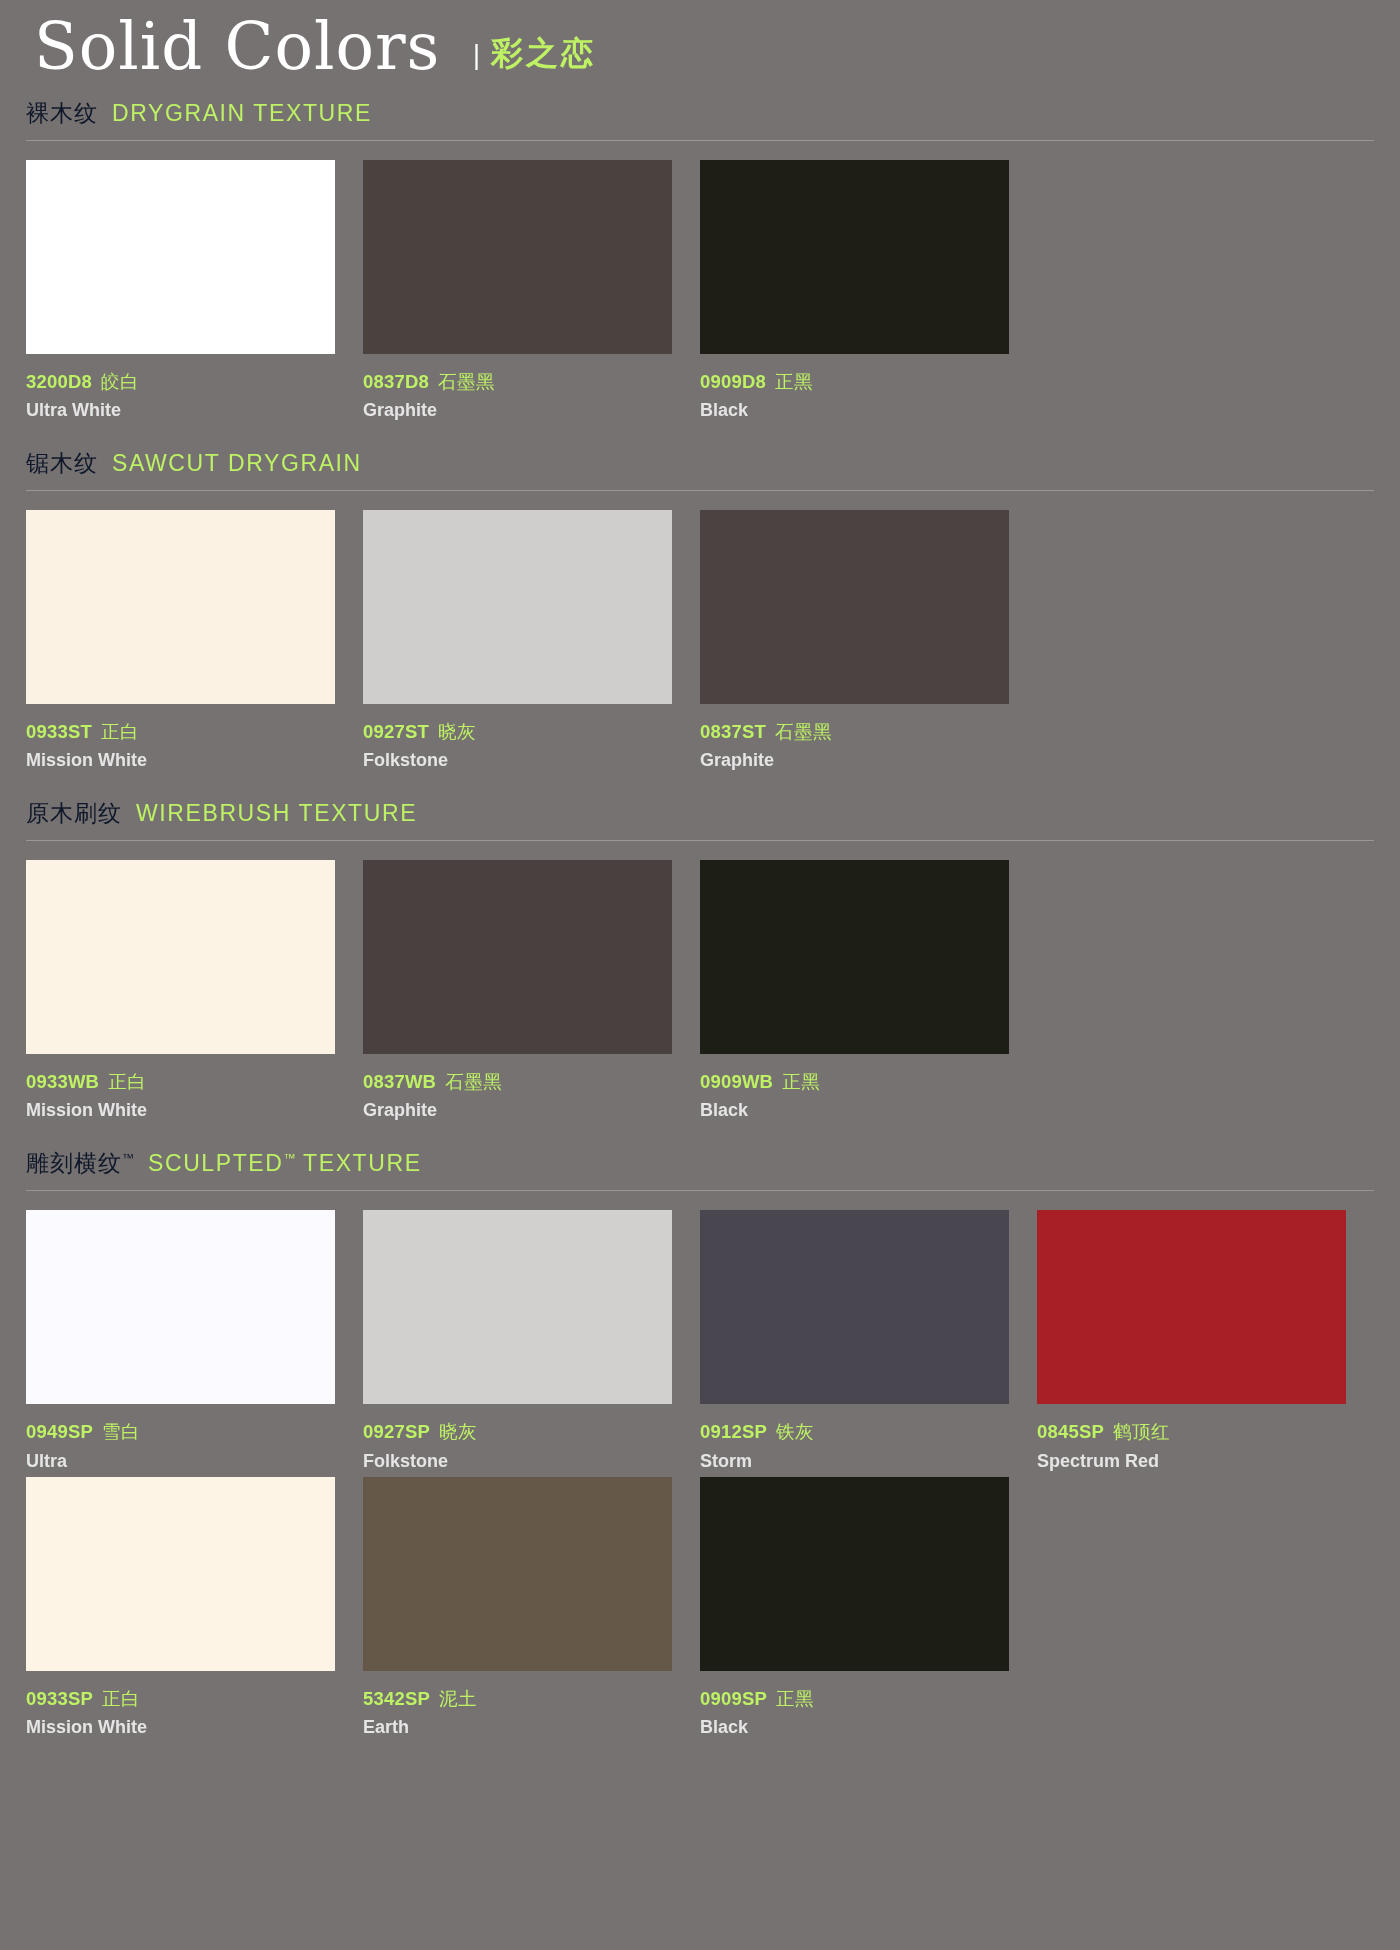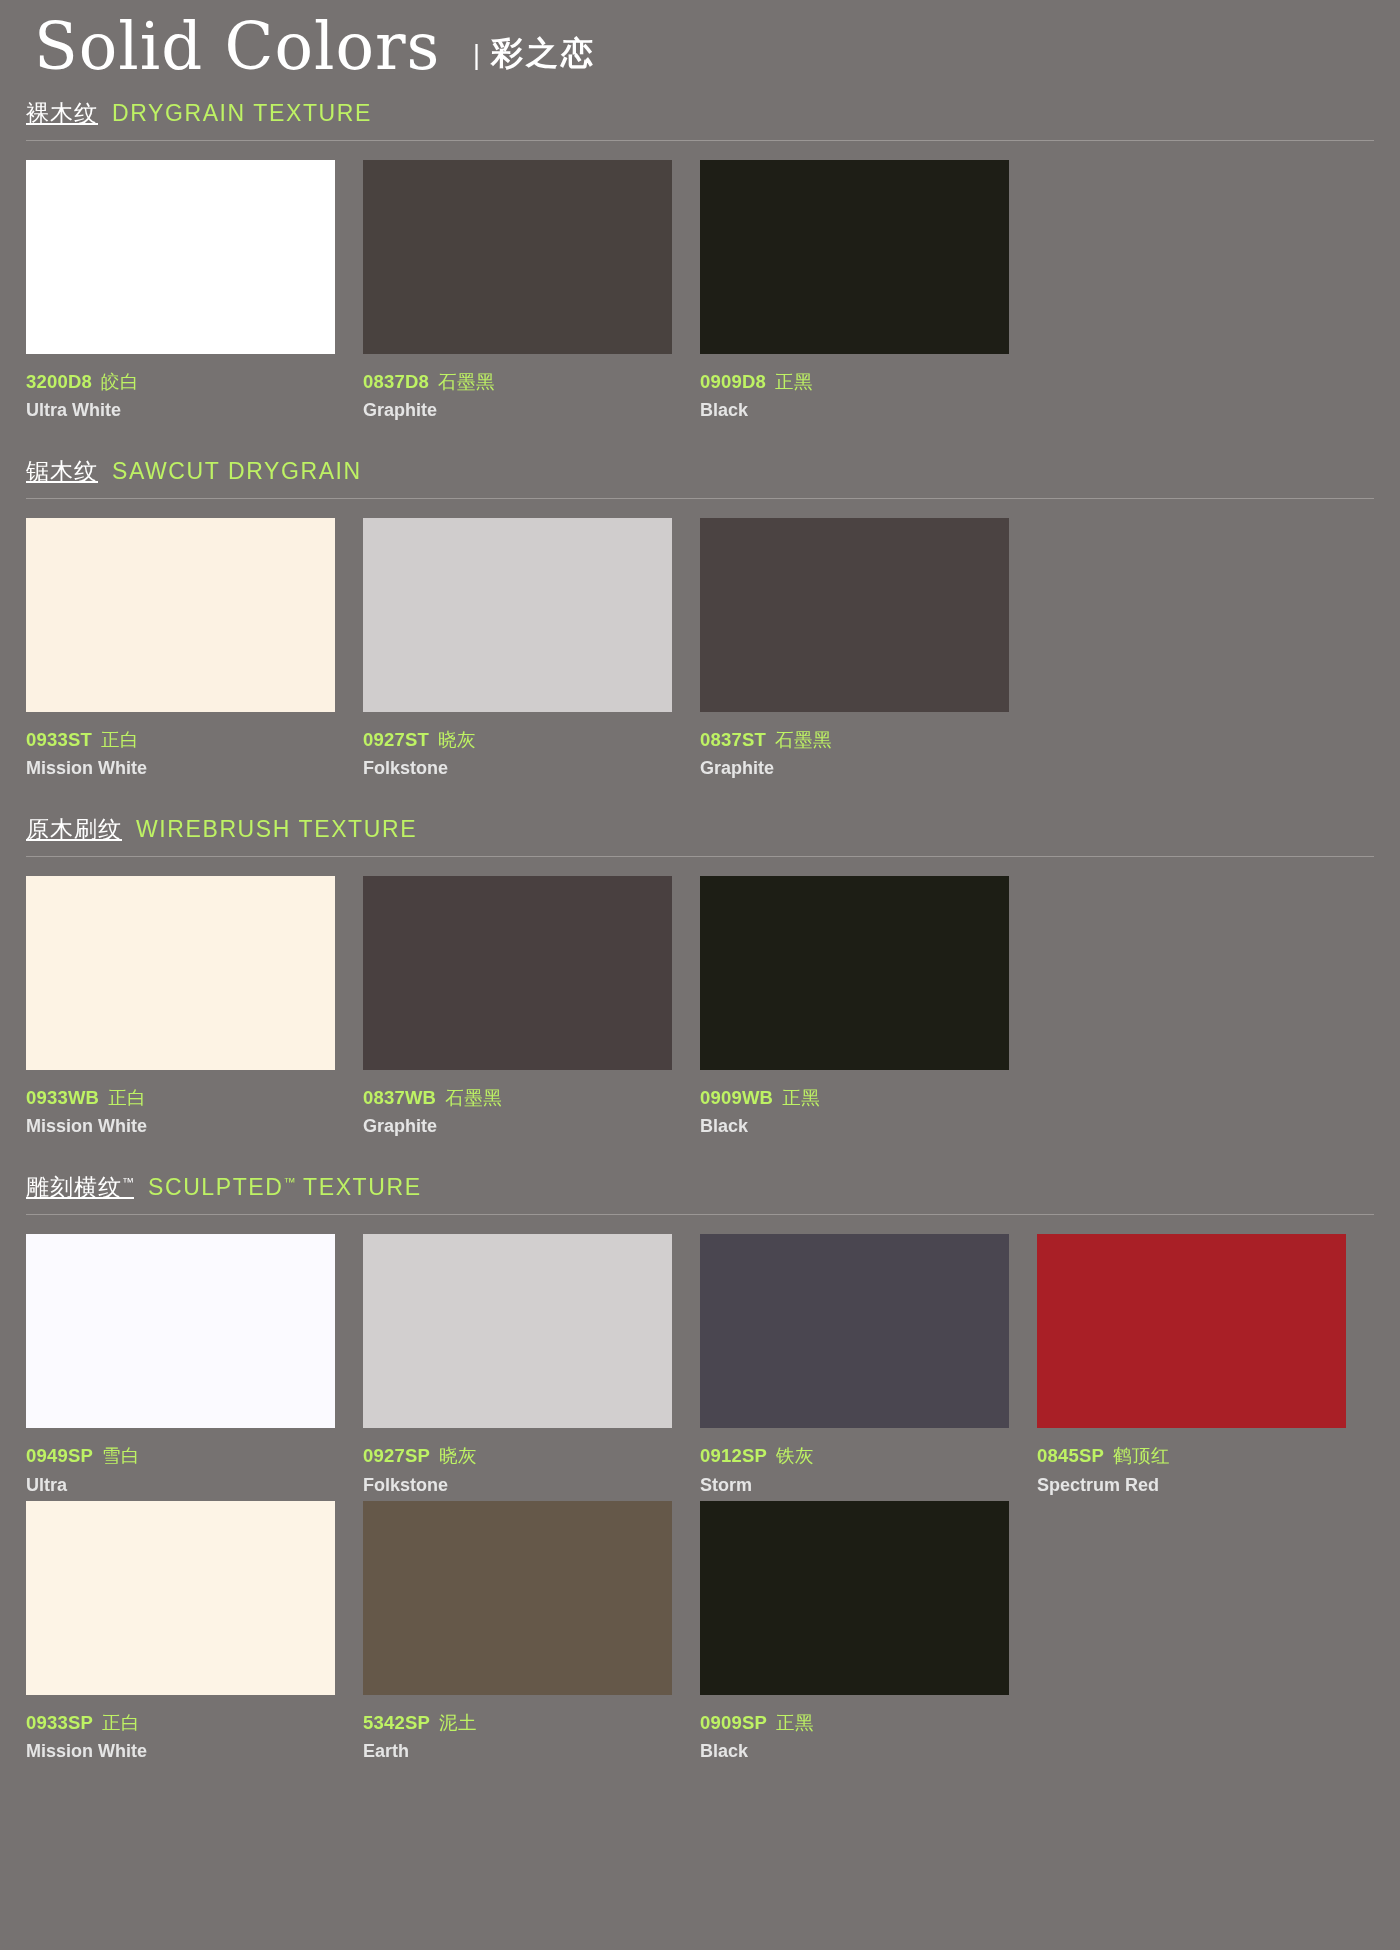--- a/index.html
+++ b/index.html
@@ -40,41 +40,40 @@
     font-size: 27px;
     color: #ffffff;
     margin: 0 11px 0 20px;
     font-weight: 300;
     position: relative;
     top: -5px;
   }
   .masthead-subtitle {
     font-size: 32px;
     font-weight: 700;
-    color: #ffffff;
+    color: #bef264;
     letter-spacing: 3px;
     position: relative;
     top: -5px;
   }
 
   
   .section { margin-top: 2px; }
 
   .section-header {
     display: flex;
     align-items: baseline;
     padding: 0 0 11px 0;
     border-bottom: 1px solid #9b9795;
   }
   .section-title-cn {
     font-size: 23px;
-    color: #ffffff;
+    color: #0f172a;
     letter-spacing: 1px;
     font-weight: 400;
-    text-decoration: underline;
   }
   .section-title-en {
     font-size: 23px;
     color: #bef264;
     letter-spacing: 1.6px;
     font-weight: 400;
     margin-left: 14px;
   }
   .tm { font-size: 12px; vertical-align: super; letter-spacing: 0; }
 
@@ -114,21 +113,21 @@
   .swatch-name-en {
     font-size: 18px;
     color: #e5e5e5;
     font-weight: 700;
     line-height: 1.5;
     margin-top: 4px;
     white-space: nowrap;
   }
 
   
-  .section + .section { margin-top: 30px; }
+  .section + .section { margin-top: 22px; }
 </style>
 </head>
 <body>
 
 <div class="page">
 
   <div class="masthead">
     <span class="masthead-title">Solid Colors</span>
     <span class="masthead-sep">|</span>
     <span class="masthead-subtitle">彩之恋</span>

